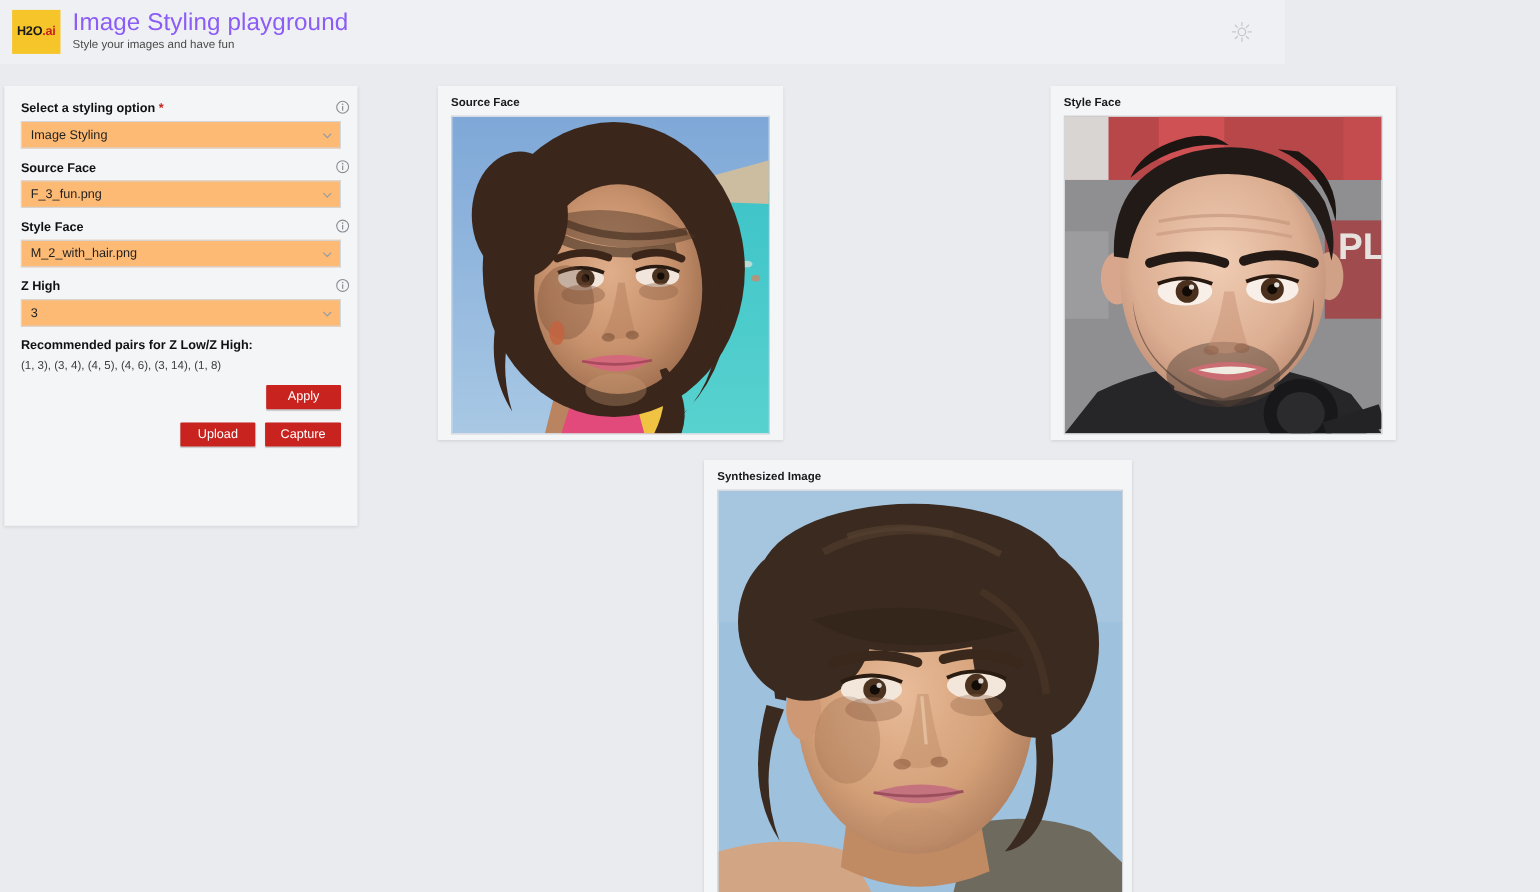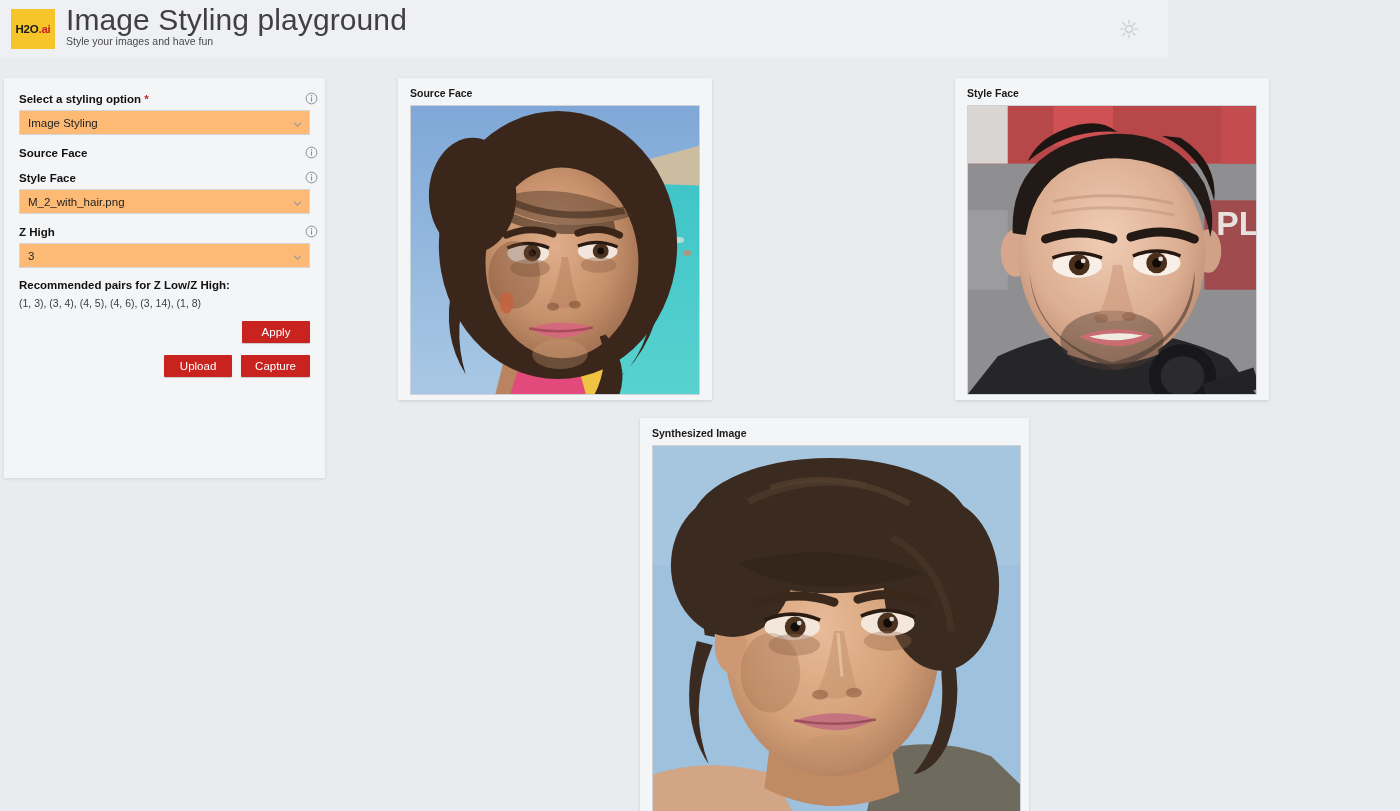--- a/index.html
+++ b/index.html
@@ -21,21 +21,21 @@
   .logo-box {
     position: absolute; left: 11px; top: 9px;
     width: 44px; height: 40px;
     background: #f6c52a;
     display: flex; align-items: center; justify-content: center;
   }
   .logo-text { font-size: 11.5px; font-weight: bold; color: #1a1a1a; letter-spacing: -0.2px; }
   .logo-text .ai { color: #c8231e; }
   .title-wrap { position: absolute; left: 66px; top: 7px; }
   .app-title {
-    font-size: 30px; color: #404040; font-weight: 400;
+    font-size: 22px; color: #8b5cf6; font-weight: 400;
     line-height: 26px; letter-spacing: 0.1px; text-align: center;
   }
   .app-subtitle {
     font-size: 10.5px; color: #4a4a4a; line-height: 14px; margin-top: 1px;
   }
   .theme-toggle {
     position: absolute; right: 28px; top: 18px;
     width: 22px; height: 22px; cursor: pointer;
   }
 
@@ -146,20 +146,26 @@
               </svg></span>
           </div>
         </div>
         <div class="field">
           <div class="field-label">Source Face</div>
           <span class="info-icon"><svg width="13" height="13" viewBox="0 0 13 13">
               <circle cx="6.5" cy="6.5" r="5.4" fill="none" stroke="#8b8d92" stroke-width="1"></circle>
               <circle cx="6.5" cy="3.8" r="0.75" fill="#8b8d92"></circle>
               <rect x="5.95" y="5.4" width="1.1" height="4.2" fill="#8b8d92"></rect>
             </svg></span>
+          <div class="select">
+            <span>F_3_fun.png</span>
+            <span class="chev"><svg width="9" height="9" viewBox="0 0 9 9">
+                <path d="M1 2.6 L4.5 6.2 L8 2.6" fill="none" stroke="#9a9ca1" stroke-width="1.1"></path>
+              </svg></span>
+          </div>
         </div>
         <div class="field">
           <div class="field-label">Style Face</div>
           <span class="info-icon"><svg width="13" height="13" viewBox="0 0 13 13">
               <circle cx="6.5" cy="6.5" r="5.4" fill="none" stroke="#8b8d92" stroke-width="1"></circle>
               <circle cx="6.5" cy="3.8" r="0.75" fill="#8b8d92"></circle>
               <rect x="5.95" y="5.4" width="1.1" height="4.2" fill="#8b8d92"></rect>
             </svg></span>
           <div class="select">
             <span>M_2_with_hair.png</span>

